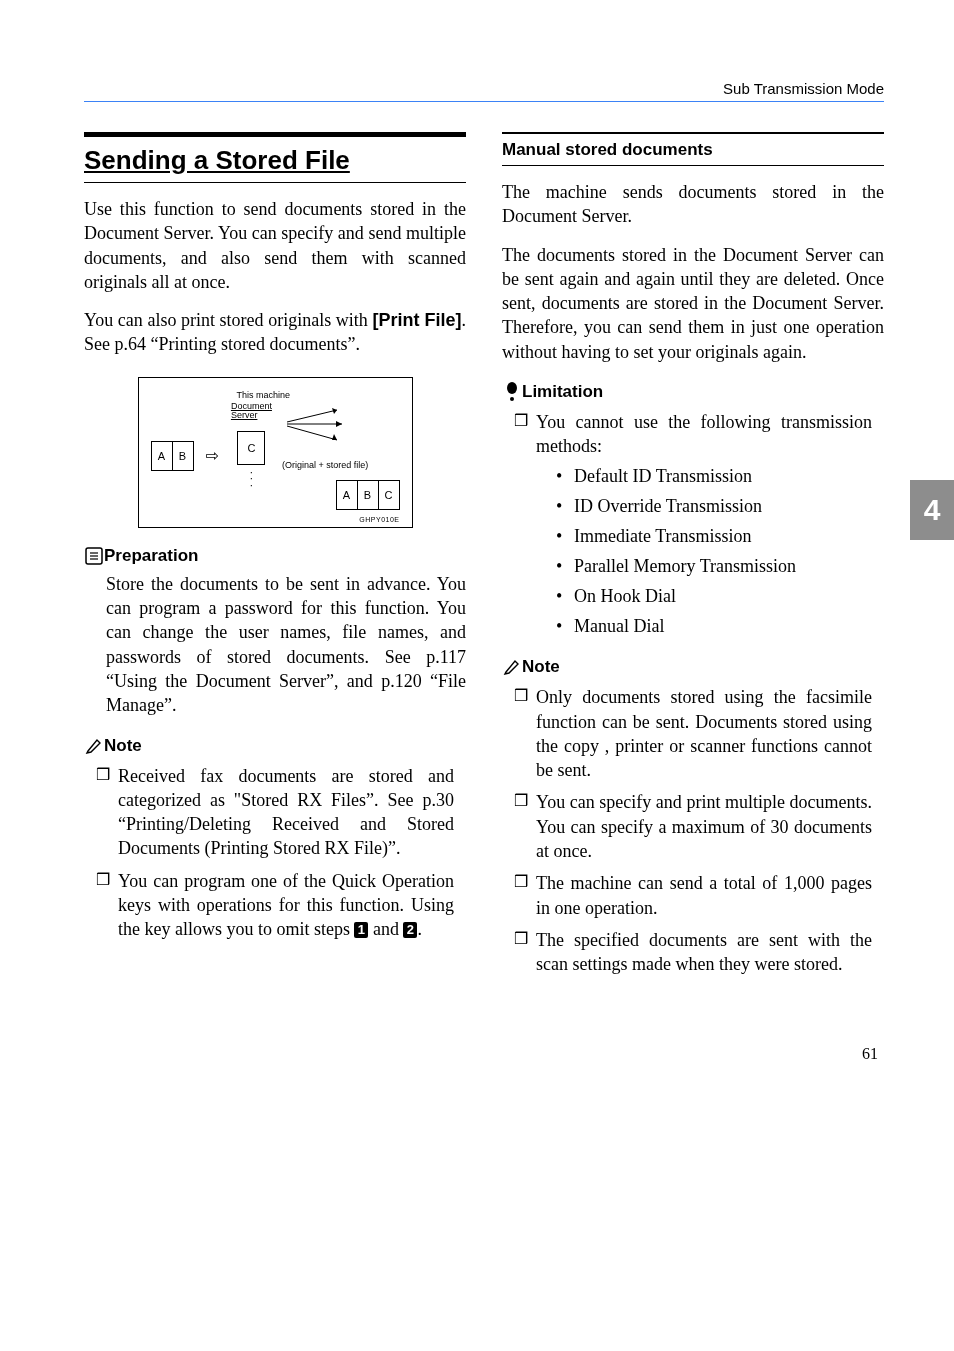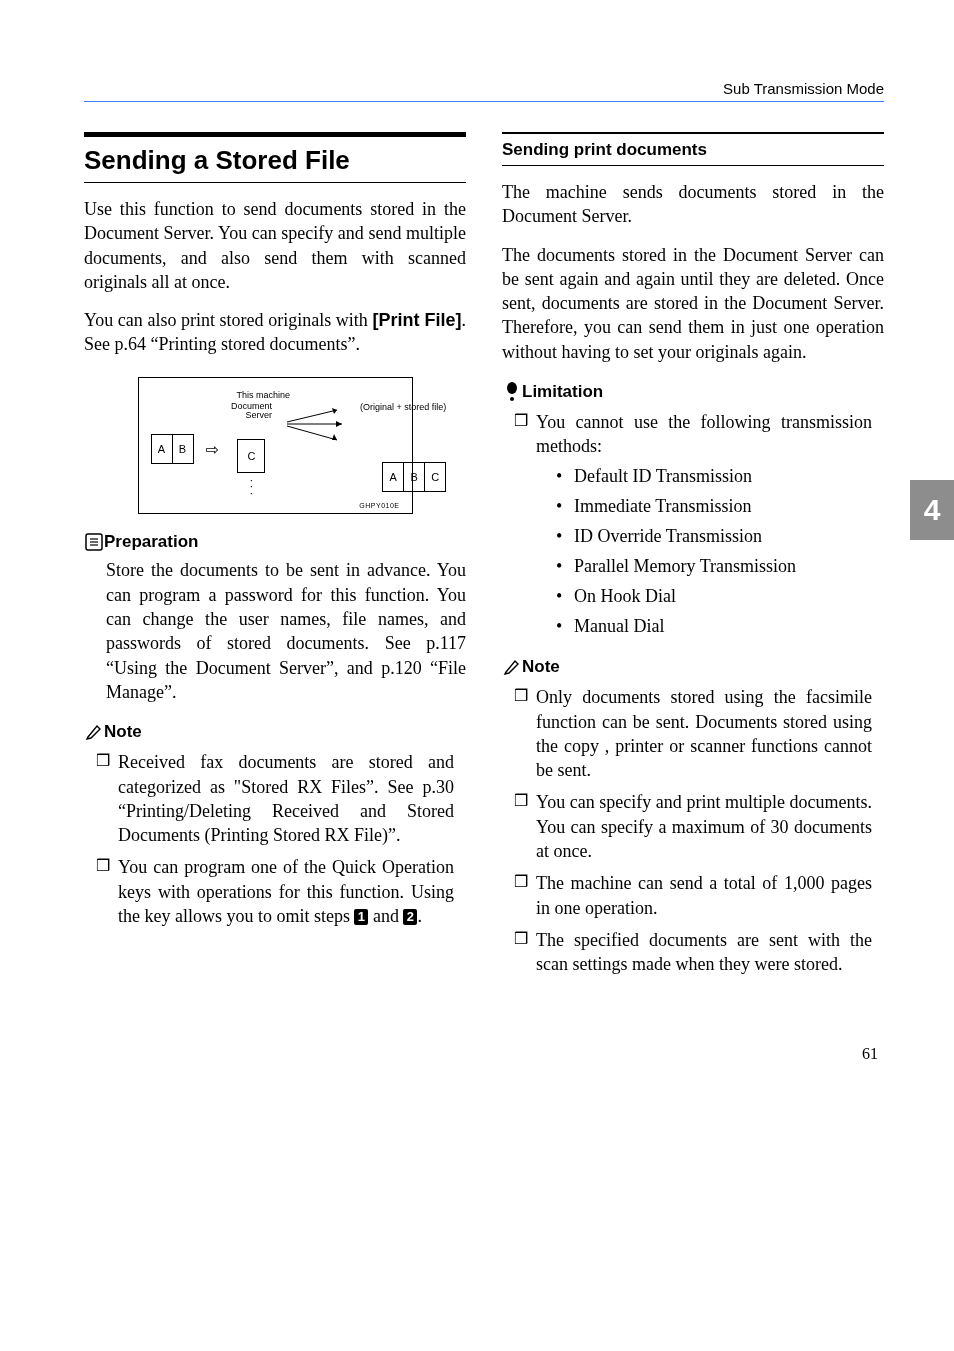--- a/index.html
+++ b/index.html
@@ -47,20 +47,21 @@
     min-width: 0;
   }
   h1.section-title {
     font-family: Arial, Helvetica, sans-serif;
     font-weight: bold;
     font-size: 26px;
     margin: 0 0 6px 0;
     border-top: 5px solid #000;
     border-bottom: 1px solid #000;
     padding: 8px 0 6px 0;
+    text-decoration: underline;
   }
   h2.sub-title {
     font-family: Arial, Helvetica, sans-serif;
     font-weight: bold;
     font-size: 17px;
     margin: 0 0 6px 0;
     border-top: 2px solid #000;
     border-bottom: 1px solid #000;
     padding: 6px 0 5px 0;
   }
@@ -181,41 +182,42 @@
     align-items: center;
     justify-content: center;
   }
   .arrow-r {
     font-size: 16px;
     align-self: center;
     padding: 0 2px;
   }
   .server-label {
     font-size: 9px;
-    text-align: right;
+    text-align: left;
     line-height: 1.05;
-    margin-bottom: 18px;
+    margin-bottom: 10px;
+    text-decoration: underline;
   }
   .server-box-wrap { text-align: center; }
   .server-box {
     border: 1px solid #000;
     width: 26px;
     height: 32px;
     margin: 0 auto;
     display: flex;
     align-items: center;
     justify-content: center;
     font-size: 11px;
   }
   .dots-v { text-align: center; font-size: 11px; line-height: 0.6; margin-top: 4px; letter-spacing: 0;}
   .machine-label { font-size: 9px; text-align: left; margin-bottom: 2px; }
   .orig-label { font-size: 9px; white-space: nowrap; }
   .diag-right { flex: 1; }
   .diag-right-row {
-    display:flex; align-items:flex-start; gap:8px;
+    display:flex; align-items:flex-start; gap:8px;flex-direction:column;
   }
   .fan-svg { width: 70px; height: 50px; }
   .result-stack { margin-top: 10px; display:flex; justify-content:flex-end; }
   .result-stack .mini-stack .mini-page { margin-left:-1px; }
   .mini-stack .mini-page + .mini-page { margin-left: -1px; }
   .diagram-caption {
     text-align: right;
     font-size: 7px;
     font-family: Arial, Helvetica, sans-serif;
     letter-spacing: 0.5px;
@@ -302,41 +304,41 @@
       </div>
       <ul class="note-list">
         <li>Received fax documents are stored and categorized as "Stored RX Files”. See p.30 “Printing/Deleting Received and Stored Documents (Printing Stored RX File)”.</li>
         <li>
           <span>You can program one of the Quick Operation keys with operations for this function. Using the key allows you to omit steps </span><span class="step-box">1</span><span> and </span><span class="step-box">2</span><span>.</span>
         </li>
       </ul>
     </div>
 
     <div class="col">
-      <h2 class="sub-title">Sending print documents</h2>
+      <h2 class="sub-title">Manual stored documents</h2>
 
       <p class="body">The machine sends documents stored in the Document Server.</p>
       <p class="body">The documents stored in the Document Server can be sent again and again until they are deleted. Once sent, documents are stored in the Document Server. Therefore, you can send them in just one operation without having to set your originals again.</p>
 
       <div class="icon-heading">
         <span class="icon">
           <svg width="16" height="20" viewBox="0 0 16 20">
               <ellipse cx="8" cy="6" rx="5" ry="6" fill="#000"></ellipse>
               <circle cx="8" cy="17" r="2" fill="#000"></circle>
             </svg>
         </span>
         <span>Limitation</span>
       </div>
       <ul class="limit-list">
         <li>
           <span>You cannot use the following transmission methods:</span>
           <ul class="bullets">
             <li>Default ID Transmission</li>
+            <li>ID Override Transmission</li>
             <li>Immediate Transmission</li>
-            <li>ID Override Transmission</li>
             <li>Parallel Memory Transmission</li>
             <li>On Hook Dial</li>
             <li>Manual Dial</li>
           </ul>
         </li>
       </ul>
 
       <div class="icon-heading">
         <span class="icon">
           <svg width="18" height="18" viewBox="0 0 18 18">

